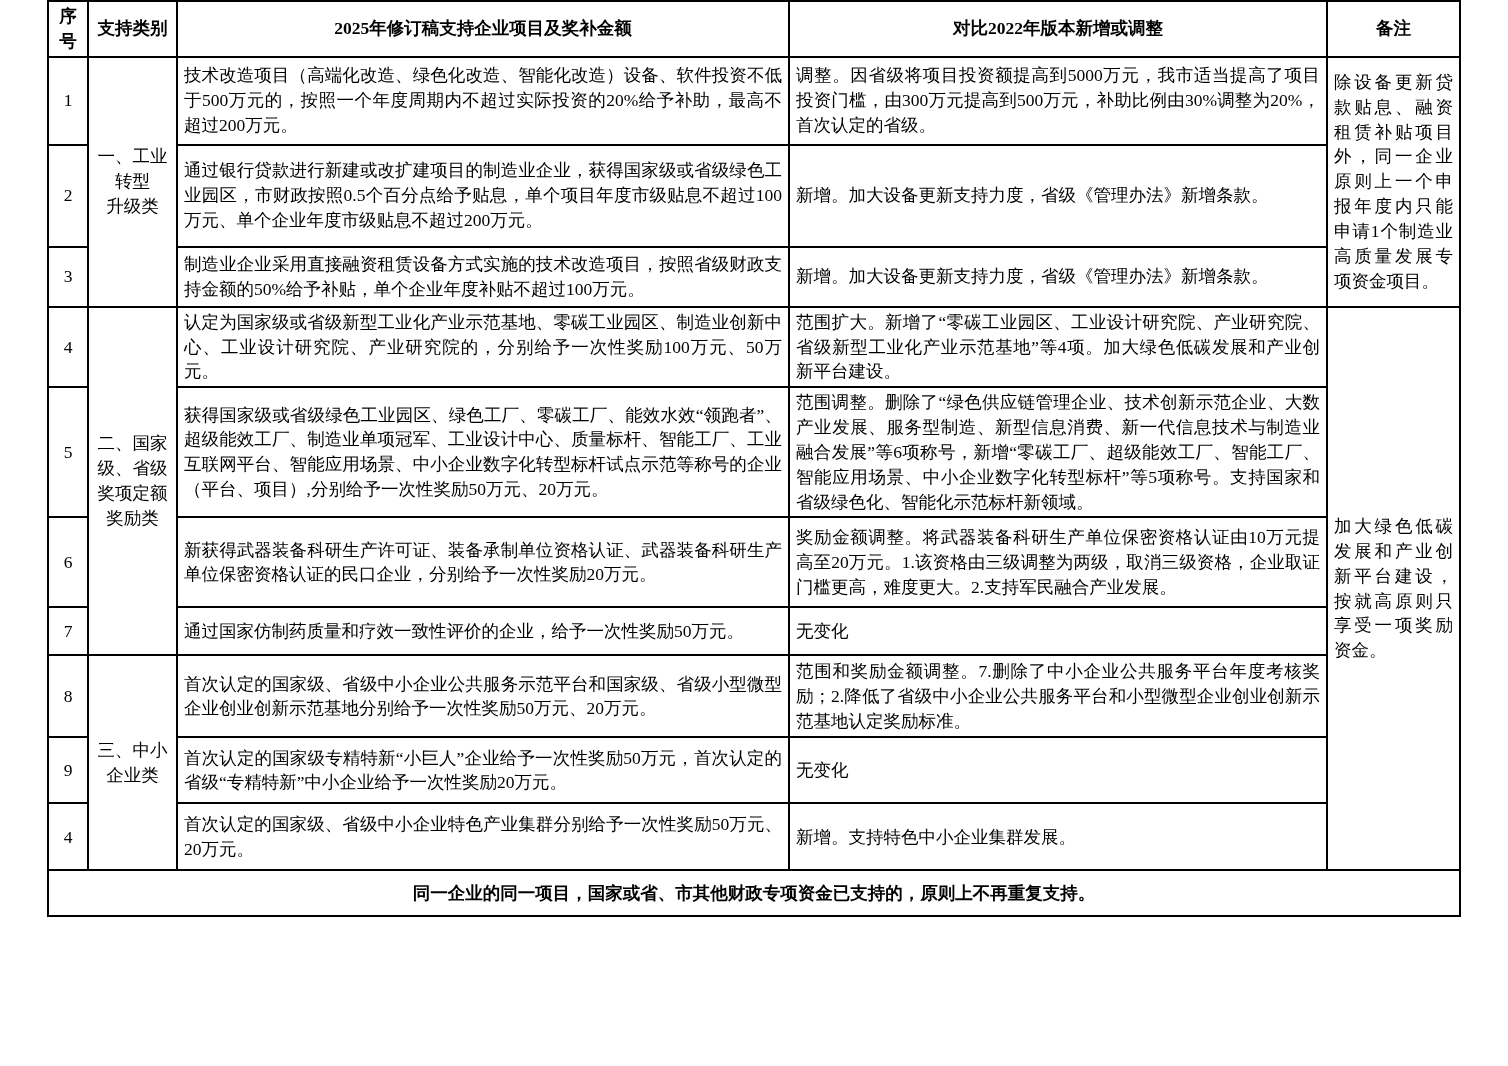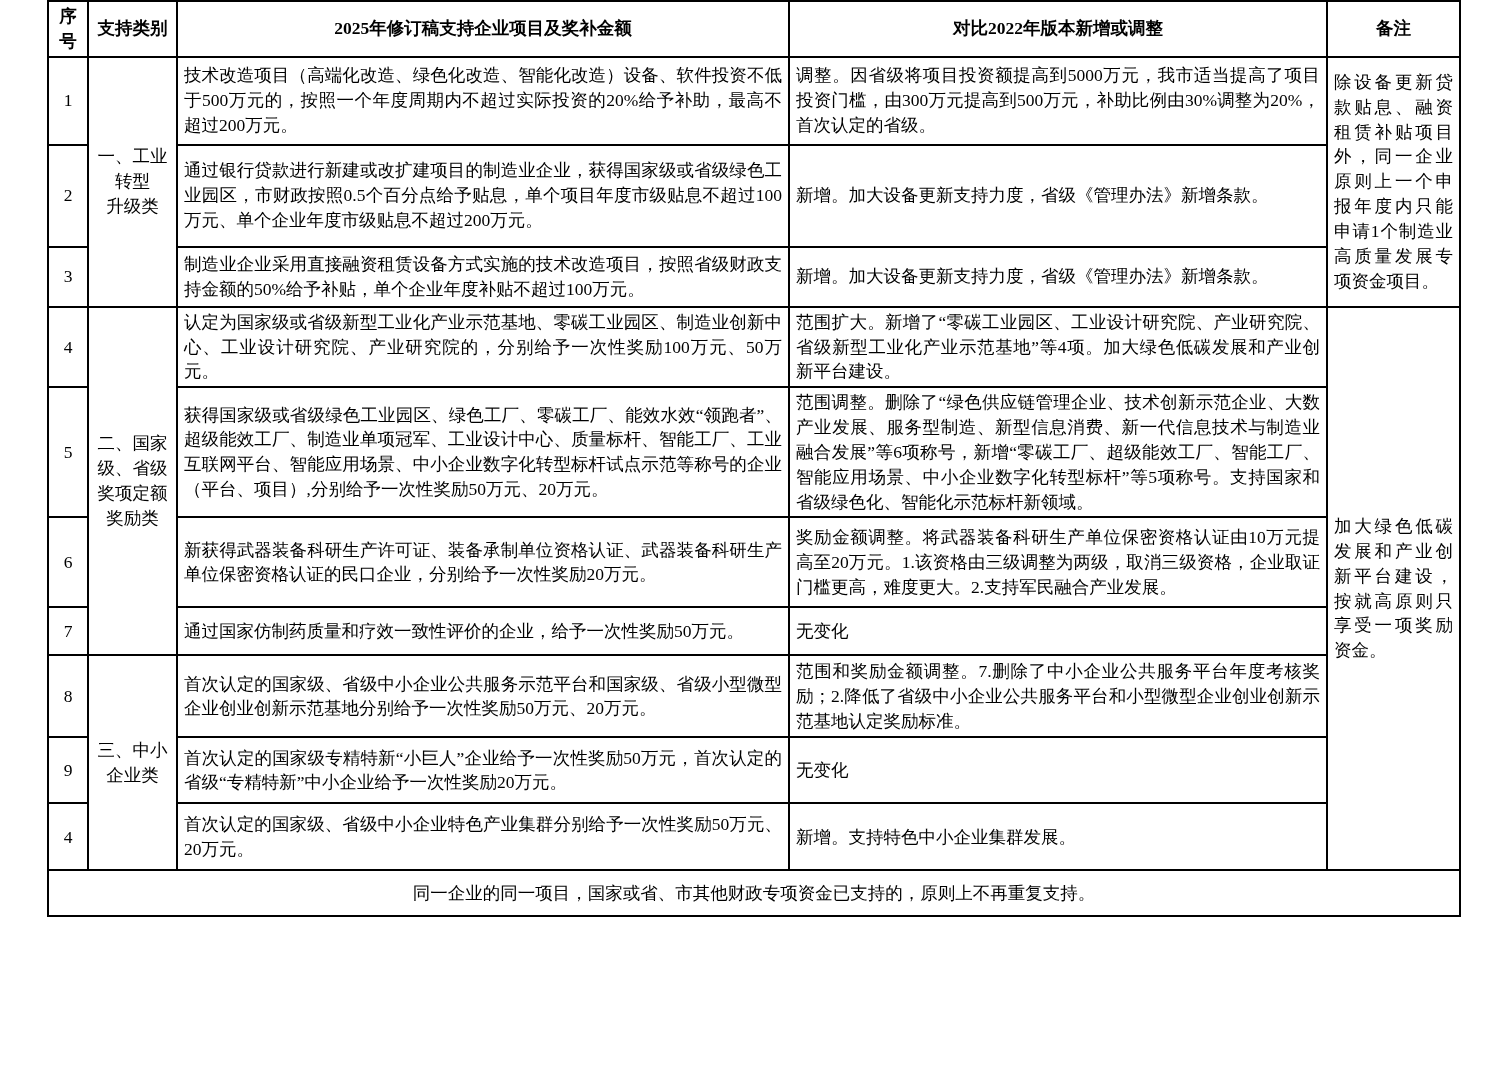--- a/index.html
+++ b/index.html
@@ -63,21 +63,21 @@
     text-justify: inter-character;
     margin-left: 24px;
   }
   td.remark-cell {
     text-align: justify;
     text-justify: inter-character;
     padding: 4px 7px;
   }
   td.footer-cell {
     text-align: center;
-    font-weight: normal;
+    font-weight: bold;
     font-size: 18px;
   }
   tr.r-header { height: 44px; }
   tr.r-1  { height: 88px; }
   tr.r-2  { height: 102px; }
   tr.r-3  { height: 60px; }
   tr.r-4  { height: 72px; }
   tr.r-5  { height: 130px; }
   tr.r-6  { height: 90px; }
   tr.r-7  { height: 48px; }

